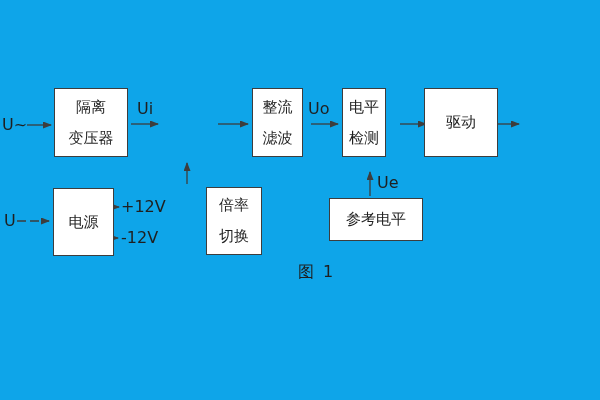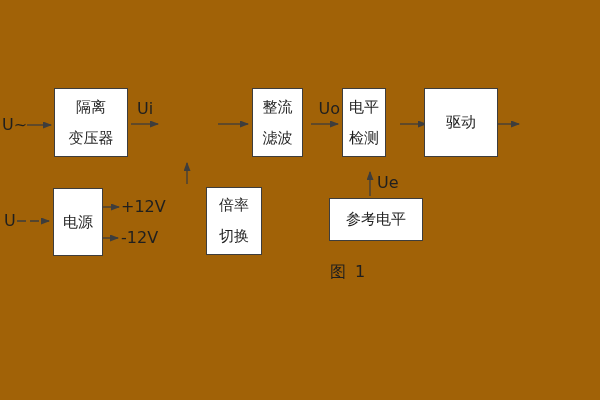--- a/index.html
+++ b/index.html
@@ -5,21 +5,21 @@
   html, body {
     margin: 0;
     padding: 0;
     background: #ffffff;
     font-family: "DejaVu Sans", "Liberation Sans", sans-serif;
   }
   #stage {
     position: relative;
     width: 600px;
     height: 400px;
-    background: #a16207;
+    background: #0ea5e9;
     overflow: hidden;
     color: #1f1f1f;
   }
   svg.wires {
     position: absolute;
     left: 0; top: 0;
     width: 600px; height: 400px;
   }
   .box {
     position: absolute;
@@ -36,38 +36,38 @@
   }
   .box span { line-height: 31px; white-space: nowrap; }
   
   .b-isolation { left: 54px;  top: 88px; width: 74px; height: 69px; }
   .b-setting   { left: 162px; top: 88px; width: 48px; height: 70px; }
   .b-rectify   { left: 252px; top: 88px; width: 51px; height: 69px; }
   .b-level     { left: 342px; top: 88px; width: 44px; height: 69px; }
   .b-drive     { left: 424px; top: 88px; width: 74px; height: 69px; }
   .b-relay     { left: 523px; top: 88px; width: 66px; height: 69px; }
   
-  .b-power     { left: 53px;  top: 188px; width: 50px; height: 68px; }
+  .b-power     { left: 53px;  top: 188px; width: 61px; height: 68px; }
   .b-ratio     { left: 162px; top: 187px; width: 56px; height: 68px; margin-left: 44px; }
   .b-ref       { left: 329px; top: 198px; width: 94px; height: 43px; }
   .lbl {
     position: absolute;
     font-size: 16px;
     color: #1f1f1f;
     white-space: nowrap;
     line-height: 16px;
   }
   .lbl-uac   { left: 2px;   top: 117px; }
   .lbl-udc   { left: 4px;   top: 213px; }
   .lbl-ui    { left: 130px; top: 101px; width: 30px; text-align: center; }
-  .lbl-uo    { left: 308px; top: 101px; width: 32px; text-align: right; }
+  .lbl-uo    { left: 308px; top: 101px; width: 32px; text-align: left; }
   .lbl-ue    { left: 377px; top: 175px; }
   .lbl-p12   { left: 121px; top: 199px; text-align: center; }
   .lbl-m12   { left: 121px; top: 230px; }
-  .lbl-cap   { left: 298px; top: 264px; letter-spacing: 2px; margin-left: 32px; }
+  .lbl-cap   { left: 298px; top: 264px; letter-spacing: 2px; }
 </style>
 </head>
 <body>
 
 <div id="stage">
 
   <svg class="wires" viewBox="0 0 600 400" xmlns="http://www.w3.org/2000/svg">
     <defs>
       <marker id="ah" markerUnits="userSpaceOnUse" markerWidth="9" markerHeight="7" refX="8" refY="3.5" orient="auto">
         <path d="M0,0 L9,3.5 L0,7 Z" fill="#3d3d3d"></path>

